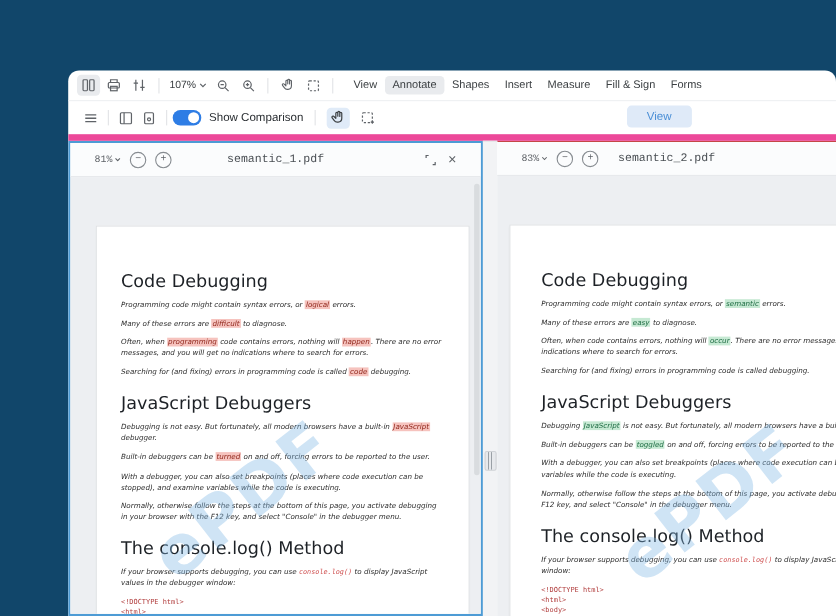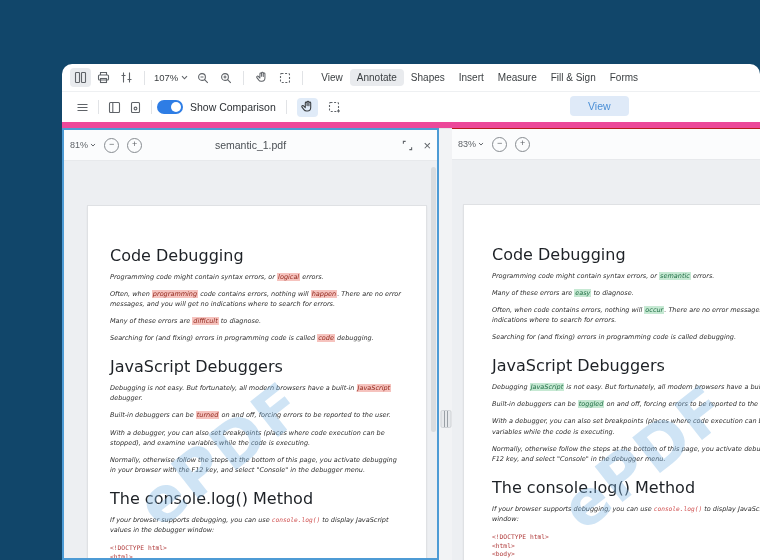--- a/index.html
+++ b/index.html
@@ -30,22 +30,22 @@
     font-size:10.5px;padding:4px 18px;border-radius:4px;}
   
   .panes{flex:1;display:flex;min-height:0;}
   .pane{display:flex;flex-direction:column;min-width:0;}
   .pane-left{width:377px;border:2px solid #4d9bd5;box-sizing:border-box;flex:none;}
   .pane-right{flex:1;border-top:1px solid #b91c1c;}
   .pane-divider{width:13px;flex:none;background:#f2f3f5;border-top:1px solid #e4e6e9;position:relative;}
   .grip{position:absolute;top:281px;left:50%;transform:translateX(-50%);width:9px;height:16px;
     background:#e7e9ec;border:1px solid #cfd2d6;border-radius:2px;
     background-image:linear-gradient(90deg,transparent 2px,#9aa0a6 2px,#9aa0a6 3px,transparent 3px,transparent 5px,#9aa0a6 5px,#9aa0a6 6px,transparent 6px);}
-  .pane-header{height:30px;flex:none;display:flex;align-items:center;padding:0 6px;
-    background:#fbfcfd;border-bottom:1px solid #e7e9ec;position:relative;}
+  .pane-header{height:30px;flex:none;display:flex;align-items:center;padding:0 22px;
+    background:#fbfcfd;border-bottom:1px solid #e7e9ec;position:relative;font-family:Liberation Mono, monospace;}
   .ph-zoom{font-size:9px;color:#5f6368;display:flex;align-items:center;gap:2px;}
   .circle-btn{width:13px;height:13px;border:1px solid #878c91;border-radius:50%;color:#5f6368;
     font-size:9px;line-height:11px;text-align:center;margin-left:8px;flex:none;}
   .ph-title{position:absolute;left:0;right:0;text-align:center;font-size:10.5px;color:#4a4f54;pointer-events:none;}
   .ph-right{margin-left:auto;display:flex;align-items:center;gap:10px;z-index:1;}
   .close-x{font-size:13px;color:#5f6368;line-height:1;}
   .pane-body{flex:1;position:relative;background:#edeff2;overflow:hidden;}
   .scrollbar{position:absolute;right:1px;top:6px;width:5px;height:265px;background:#d9dcdf;border-radius:3px;}
   
   .page{position:absolute;background:#fff;border:1px solid #dfe1e4;box-shadow:0 1px 2px rgba(0,0,0,.05);
@@ -221,22 +221,22 @@
               </svg>
             </span>
           <span class="close-x">×</span>
         </div>
       </div>
       <div class="pane-body">
         <div class="page page-1">
           <div style="--hl-bg: #f6c3be; --hl-fg: #8f261b;">
               <div class="doc-h2">Code Debugging</div>
               <p class="doc-p"><span>Programming code might contain syntax errors, or </span><span class="seg-hl">logical</span><span> errors.</span></p>
+              <p class="doc-p"><span>Many of these errors are </span><span class="seg-hl">difficult</span><span> to diagnose.</span></p>
               <p class="doc-p"><span>Often, when </span><span class="seg-hl">programming</span><span> code contains errors, nothing will </span><span class="seg-hl">happen</span><span>. There are no error messages, and you will get no indications where to search for errors.</span></p>
-              <p class="doc-p"><span>Many of these errors are </span><span class="seg-hl">difficult</span><span> to diagnose.</span></p>
               <p class="doc-p"><span>Searching for (and fixing) errors in programming code is called </span><span class="seg-hl">code</span><span> debugging.</span></p>
               <div class="doc-h2">JavaScript Debuggers</div>
               <p class="doc-p"><span>Debugging is not easy. But fortunately, all modern browsers have a built-in </span><span class="seg-hl">JavaScript</span><span> debugger.</span></p>
               <p class="doc-p"><span>Built-in debuggers can be </span><span class="seg-hl">turned</span><span> on and off, forcing errors to be reported to the user.</span></p>
               <p class="doc-p"><span>With a debugger, you can also set breakpoints (places where code execution can be stopped), and examine variables while the code is executing.</span></p>
               <p class="doc-p"><span>Normally, otherwise follow the steps at the bottom of this page, you activate debugging in your browser with the F12 key, and select "Console" in the debugger menu.</span></p>
               <div class="doc-h2">The console.log() Method</div>
               <p class="doc-p"><span>If your browser supports debugging, you can use </span><span class="seg-code">console.log()</span><span> to display JavaScript values in the debugger window:</span></p>
               <div class="code-block">
                 <div class="code-line"><span class="seg-tag">&lt;!DOCTYPE html&gt;</span></div>
@@ -260,20 +260,21 @@
         <div class="ph-zoom">
           <span>83%</span>
           <span>
             <svg width="6" height="4" viewBox="0 0 7 5" fill="none" stroke="#5f6368" stroke-width="1.2">
                 <path d="M1 1.2 3.5 3.8 6 1.2"></path>
               </svg>
             </span>
         </div>
         <div class="circle-btn">−</div>
         <div class="circle-btn">+</div>
+        <div class="ph-title">semantic_2.pdf</div>
       </div>
       <div class="pane-body">
         <div class="page page-2">
           <div style="--hl-bg: #c6e9d3; --hl-fg: #1d6b42;">
               <div class="doc-h2">Code Debugging</div>
               <p class="doc-p"><span>Programming code might contain syntax errors, or </span><span class="seg-hl">semantic</span><span> errors.</span></p>
               <p class="doc-p"><span>Many of these errors are </span><span class="seg-hl">easy</span><span> to diagnose.</span></p>
               <p class="doc-p"><span>Often, when code contains errors, nothing will </span><span class="seg-hl">occur</span><span>. There are no error messages, and you will get no indications where to search for errors.</span></p>
               <p class="doc-p"><span>Searching for (and fixing) errors in programming code is called debugging.</span></p>
               <div class="doc-h2">JavaScript Debuggers</div>

